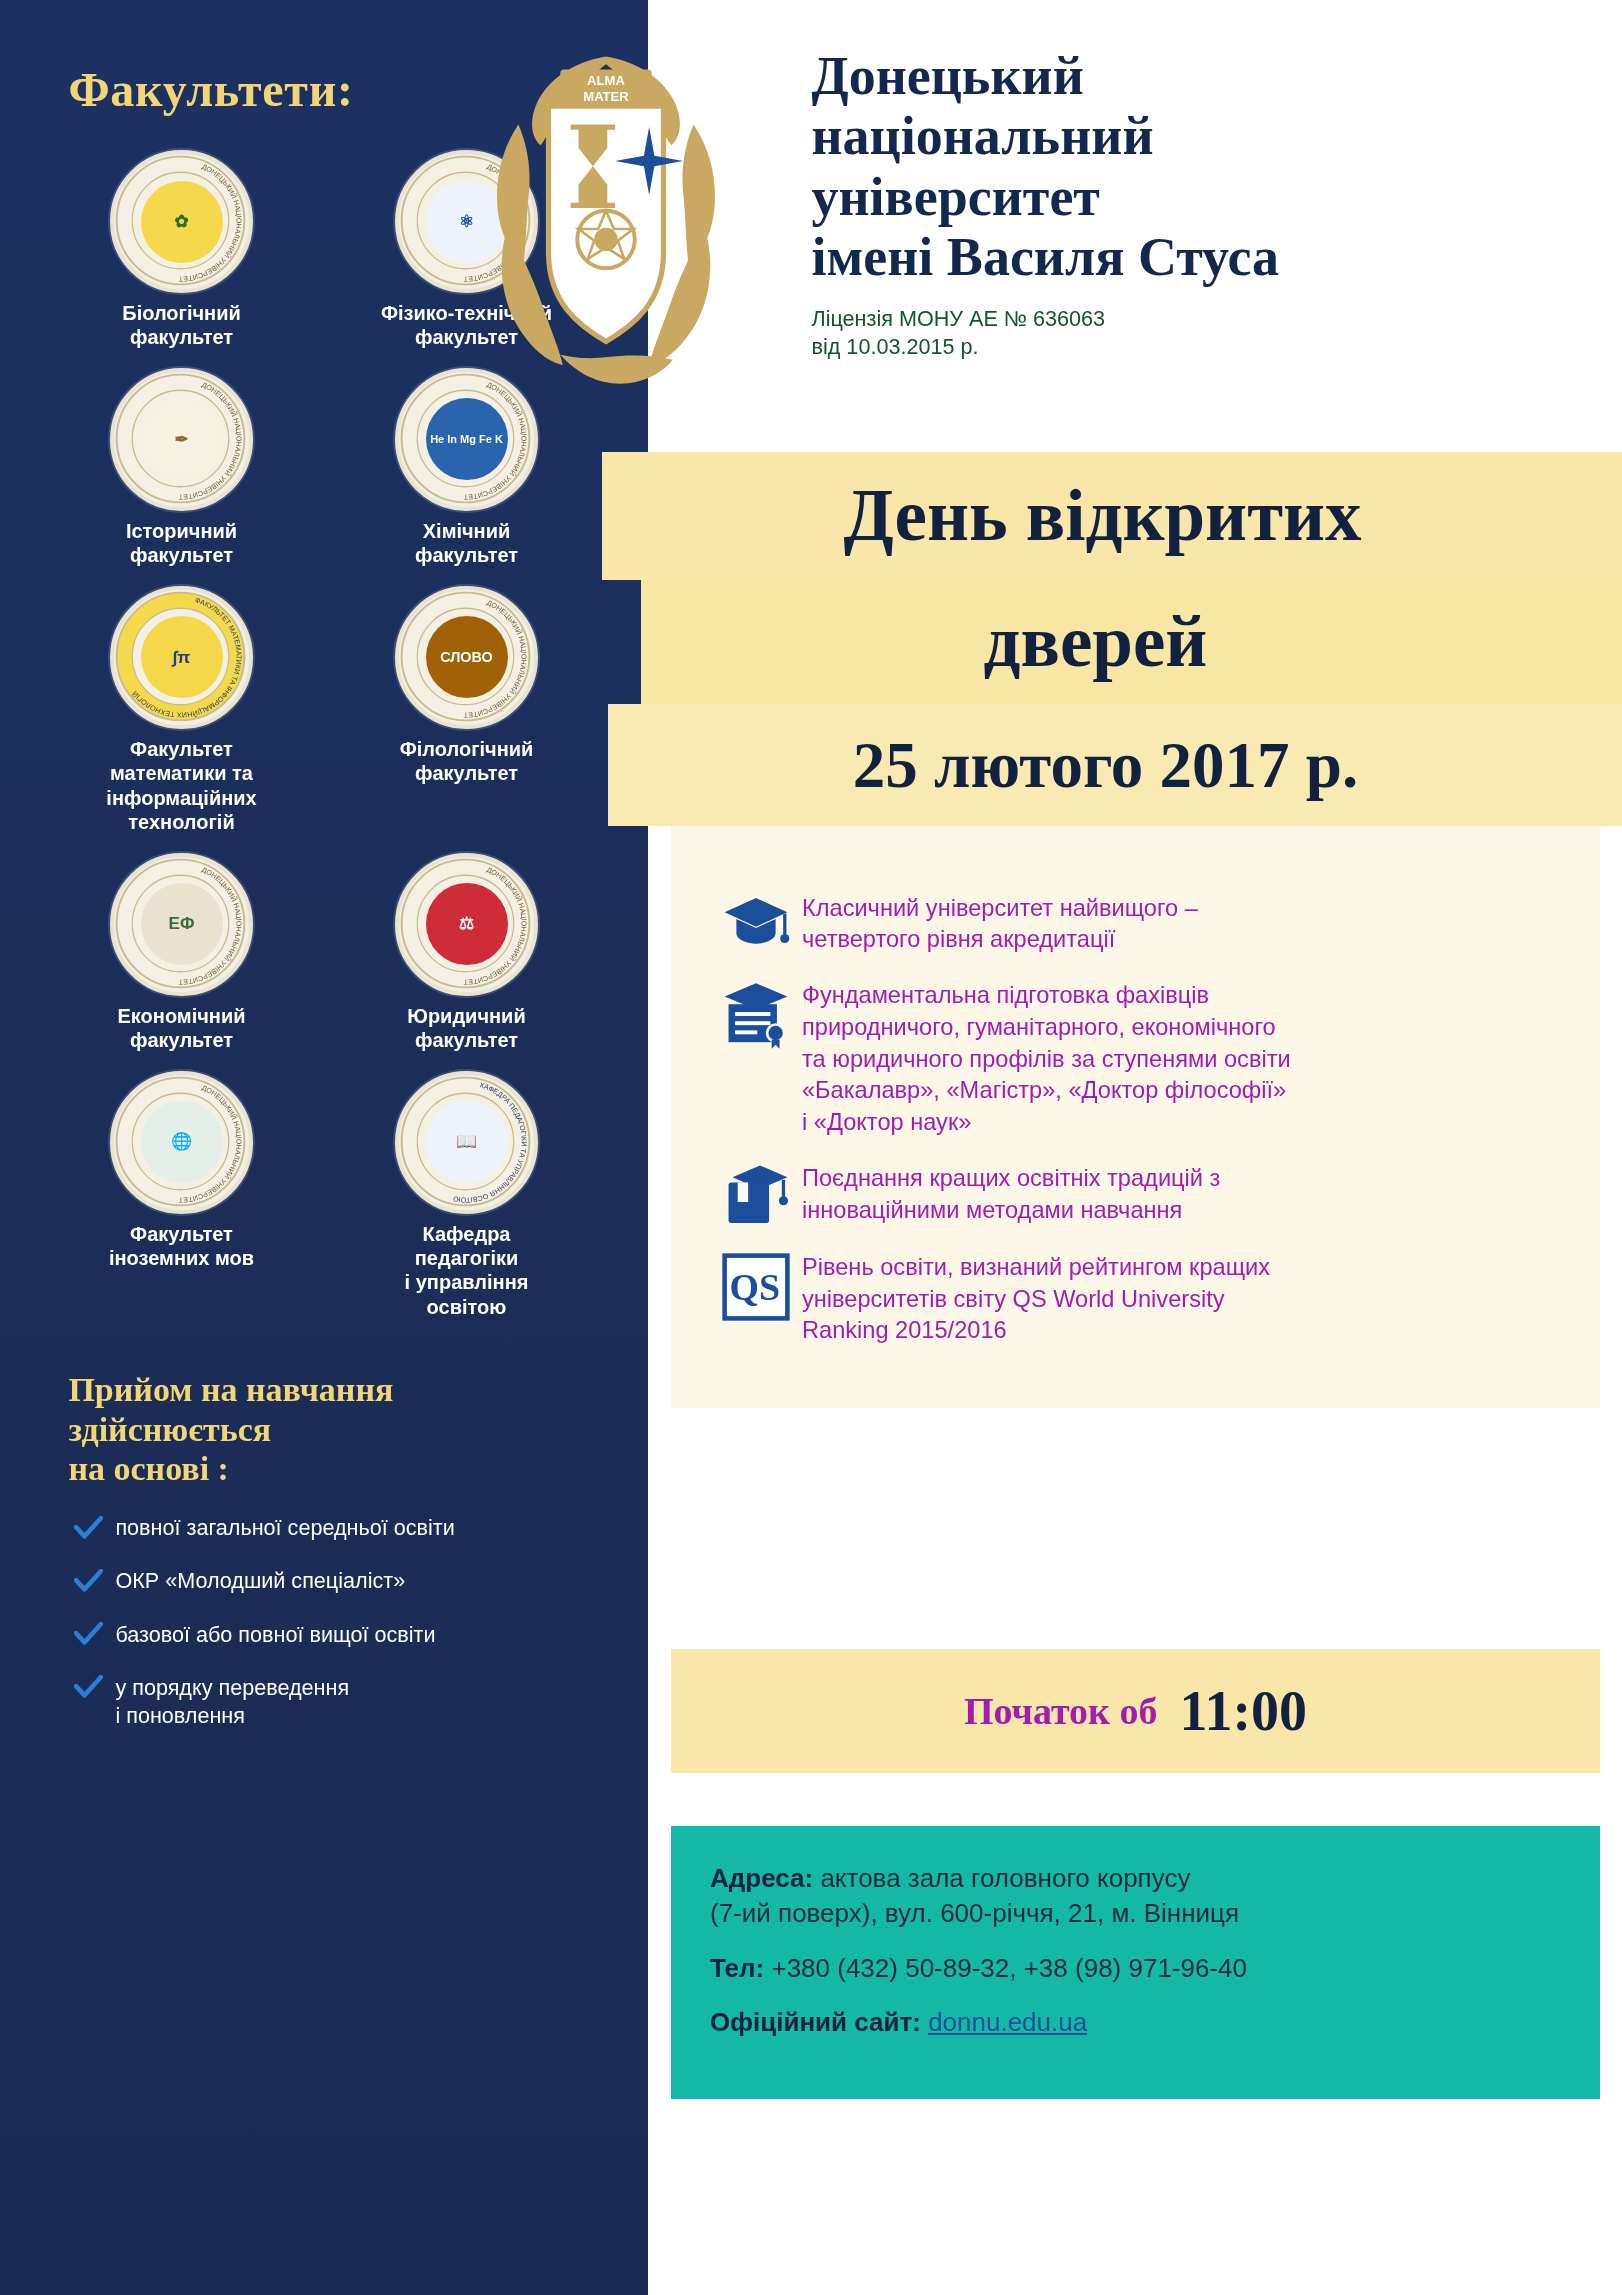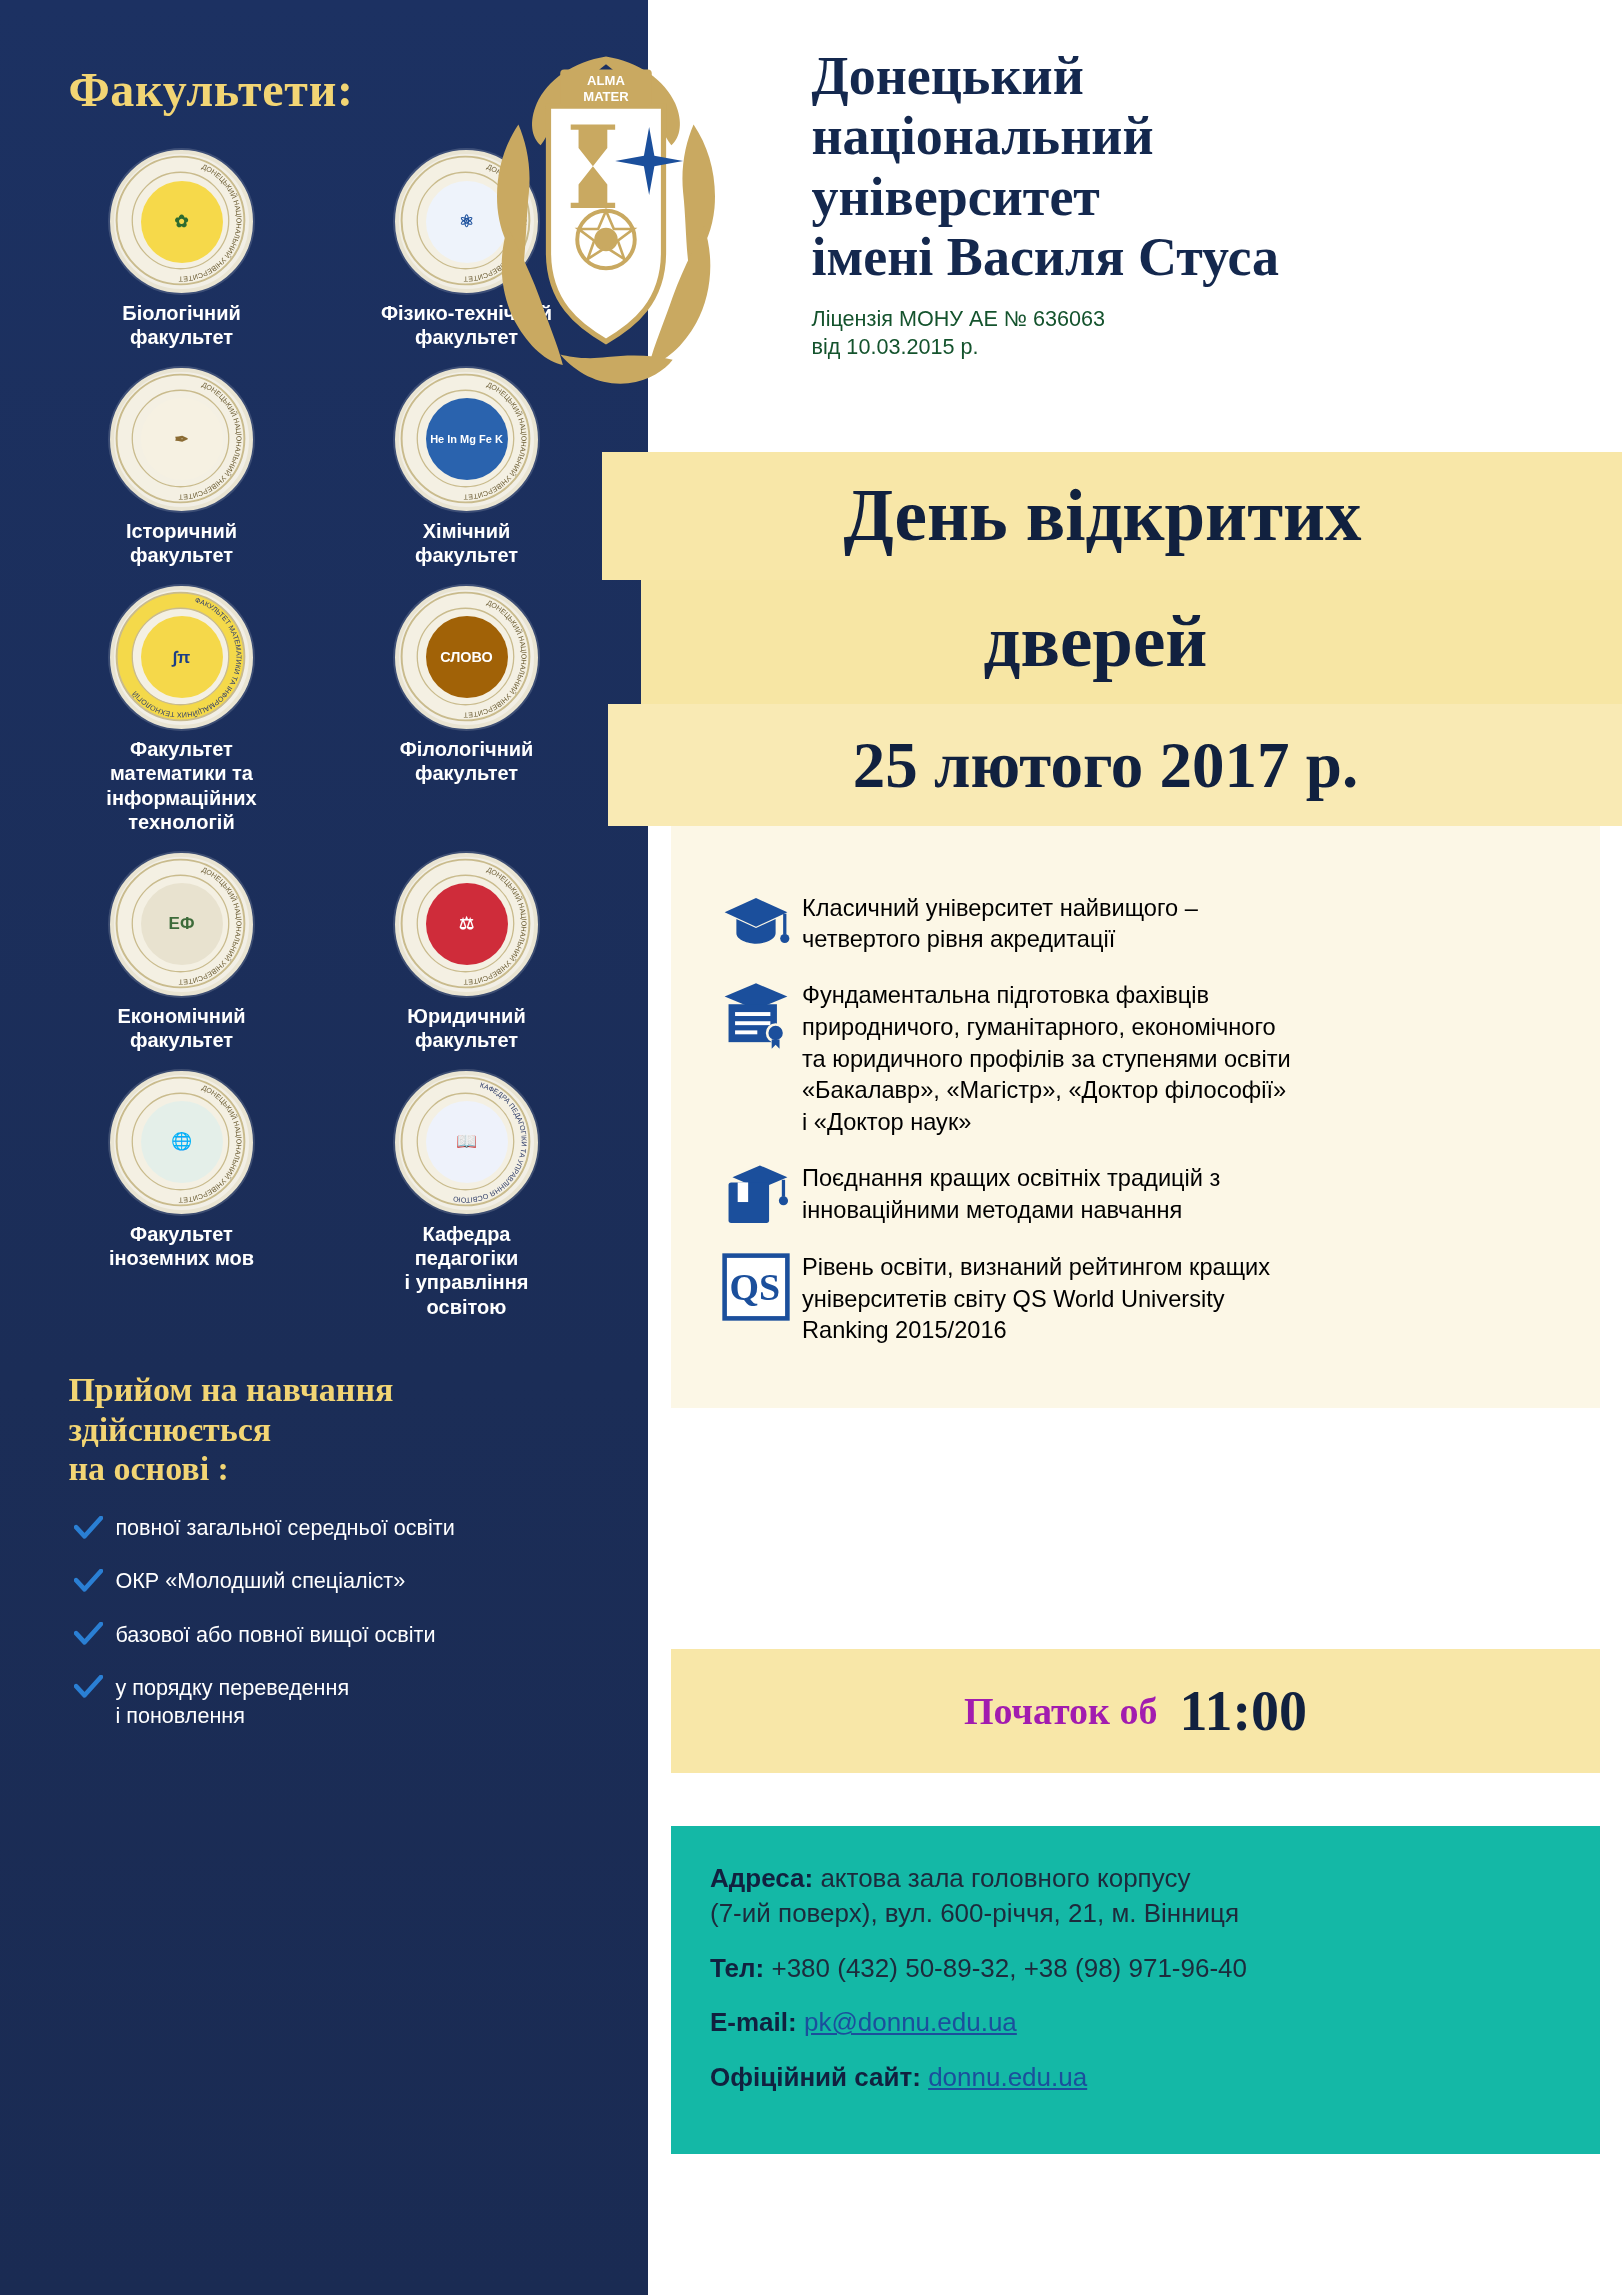--- a/index.html
+++ b/index.html
@@ -239,21 +239,21 @@
   .feat-icon {
     width: 92px;
     flex: 0 0 92px;
     display: flex;
     justify-content: center;
     padding-top: 3.9px;
   }
   .feat-text {
     font-size: 23.6px;
     line-height: 1.34;
-    color: #000000;
+    color: #a21caf;
     padding-top: 2.6px;
   }
 
   
   .start-bar {
     position: absolute;
     left: 23px;
     top: 1649px;
     width: 929px;
     height: 124px;
@@ -634,24 +634,20 @@
 
     <div class="contacts">
       <div class="contact-line">
         <b>Адреса:</b><span style="white-space: pre-line;"> актова зала головного корпусу
 (7-ий поверх), вул. 600-річчя, 21, м. Вінниця</span>
       </div>
       <div class="contact-line">
         <b>Тел:</b><span> +380 (432) 50-89-32, +38 (98) 971-96-40</span>
       </div>
       <div class="contact-line">
-        <b>E-mail:</b>
-        <a class="contact-link" href="#">pk@donnu.edu.ua</a>
-      </div>
-      <div class="contact-line">
         <b>Офіційний сайт:</b>
         <a class="contact-link" href="#">donnu.edu.ua</a>
       </div>
     </div>
 
   </div>
 </div>
 
 
 </body></html>

